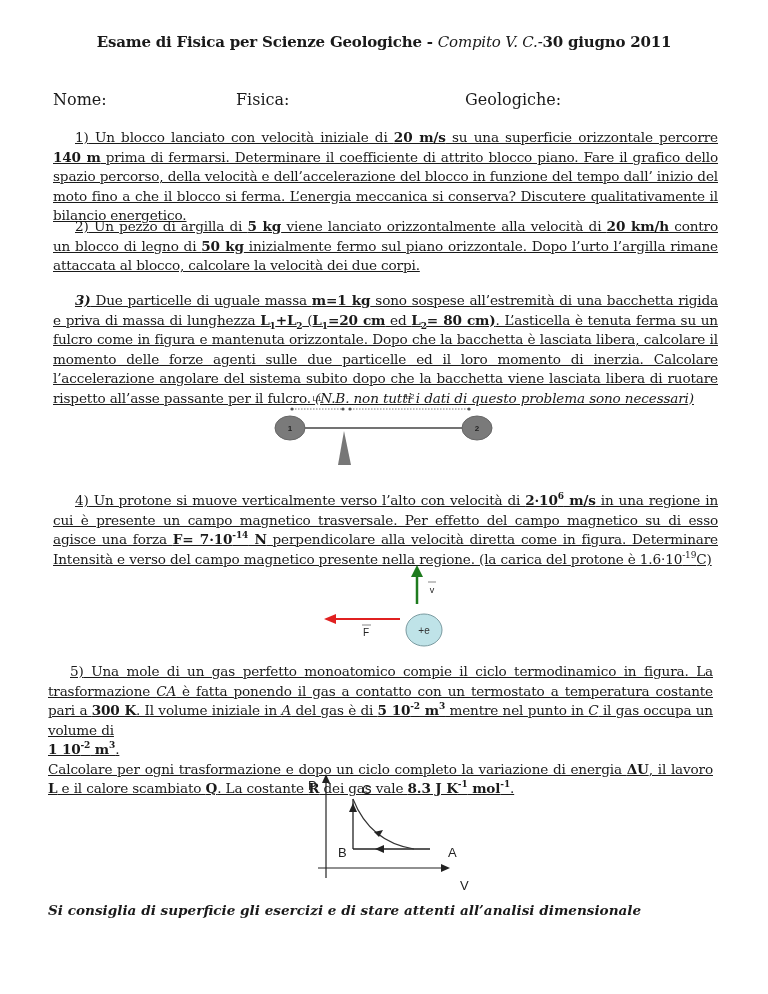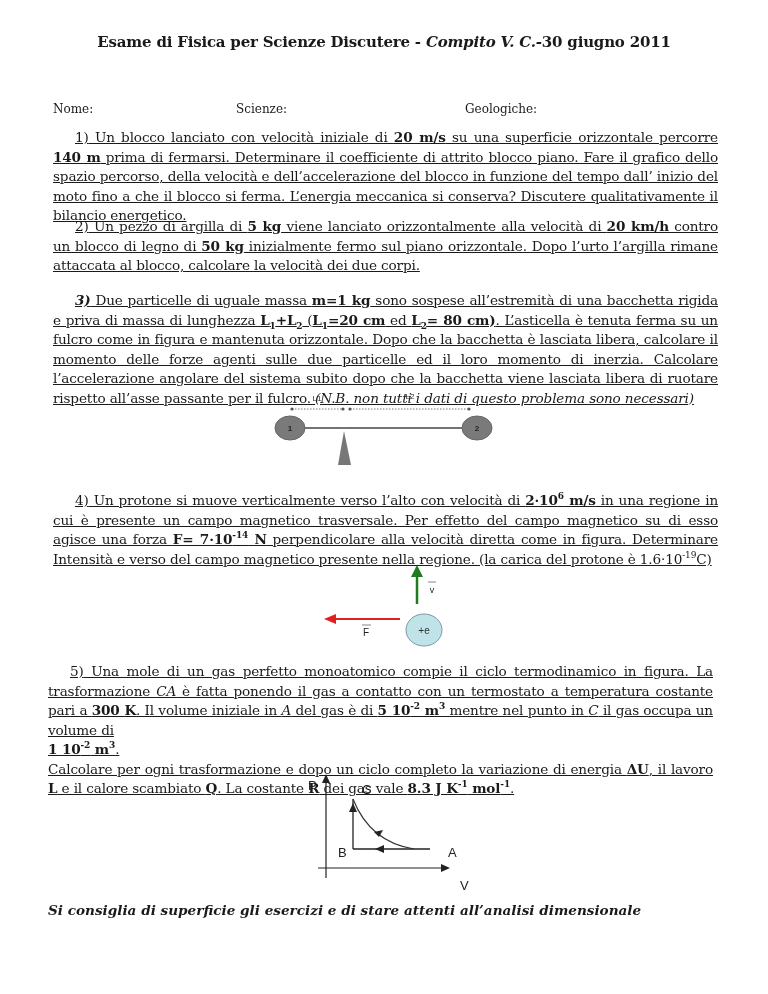--- a/index.html
+++ b/index.html
@@ -6,44 +6,44 @@
   body {
     width: 768px; height: 994px; position: relative; overflow: hidden;
     font-family: "DejaVu Serif", "Liberation Serif", serif;
     color: #1a1a1a;
   }
   .abs { position: absolute; }
   .title {
     left: 0; width: 768px; top: 33px; text-align: center;
     font-size: 15px; font-weight: bold; letter-spacing: -0.2px;
   }
-  .title .it { font-style: italic; font-weight: bold; }
+  .title .it { font-style: italic; font-weight: normal; }
   .title .date { margin-left: 0; }
-  .field { font-size: 12px; top: 102px; }
+  .field { font-size: 16px; top: 90px; }
   .para {
     font-size: 13.6px; line-height: 19.5px; text-align: justify;
     text-align-last: left; letter-spacing: -0.15px; text-decoration: underline;
   }
   .p-ind { text-indent: 22px; }
   sup, sub { font-size: 9px; line-height: 0; }
   .final {
     left: 48px; top: 902px; font-size: 13.6px;
     font-style: italic; font-weight: bold;
   }
   svg text { font-family: "Liberation Sans", sans-serif; }
 </style>
 </head>
 <body>
 
 <div class="abs title">
-  <span>Esame di Fisica per Scienze Discutere - </span><span class="it">Compito V. C.-</span><span class="date">30 giugno 2011</span>
+  <span>Esame di Fisica per Scienze Geologiche - </span><span class="it">Compito V. C.-</span><span class="date">30 giugno 2011</span>
 </div>
 
 <div class="abs field" style="left:53px">Nome:</div>
-<div class="abs field" style="left:236px">Scienze:</div>
+<div class="abs field" style="left:236px">Fisica:</div>
 <div class="abs field" style="left:465px">Geologiche:</div>
 
 <div class="abs para p-ind" style="left:53px; width:665px; top:128px;"><span>1)</span><span> Un blocco lanciato con velocità iniziale di </span><span style="font-weight: bold;">20 m/s</span><span> su una superficie orizzontale percorre </span><span style="font-weight: bold;">140 m</span><span> prima di fermarsi. Determinare il coefficiente di attrito blocco piano. Fare il grafico dello spazio percorso, della velocità e dell’accelerazione del blocco in funzione del tempo dall’ inizio del moto fino a che il blocco si ferma. L’energia meccanica si conserva? Discutere qualitativamente il bilancio energetico.</span></div>
 
 <div class="abs para p-ind" style="left:53px; width:665px; top:217px;"><span>2)</span><span>  Un pezzo di argilla di </span><span style="font-weight: bold;">5 kg</span><span> viene lanciato orizzontalmente alla velocità di </span><span style="font-weight: bold;">20 km/h</span><span> contro un blocco di legno di </span><span style="font-weight: bold;">50 kg</span><span> inizialmente fermo sul piano orizzontale. Dopo l’urto l’argilla rimane attaccata al blocco, calcolare la velocità dei due corpi.</span></div>
 
 <div class="abs para p-ind" style="left:53px; width:665px; top:291px;"><span style="font-weight: bold; font-style: italic;">3)</span><span> Due particelle di uguale massa </span><span style="font-weight: bold;">m=1 kg</span><span> sono sospese all’estremità di una bacchetta rigida e priva di massa di lunghezza </span><span style="font-weight: bold;">L</span><sub style="font-weight: bold;">1</sub><span style="font-weight: bold;">+L</span><sub style="font-weight: bold;">2</sub><span> (</span><span style="font-weight: bold;">L</span><sub style="font-weight: bold;">1</sub><span style="font-weight: bold;">=20 cm</span><span> ed </span><span style="font-weight: bold;">L</span><sub style="font-weight: bold;">2</sub><span style="font-weight: bold;">= 80 cm)</span><span>. L’asticella è tenuta ferma su un fulcro come in figura e mantenuta orizzontale. Dopo che la bacchetta è lasciata libera, calcolare il momento delle forze agenti sulle due particelle ed il loro momento di inerzia. Calcolare l’accelerazione angolare del sistema subito dopo che la bacchetta viene lasciata libera di ruotare rispetto all’asse passante per il fulcro. </span><span style="font-style: italic;">(N.B. non tutti i dati di questo problema sono necessari)</span></div>
 
 <svg class="abs" style="left:260px; top:385px;" width="240" height="100">
   <line x1="32" y1="24" x2="83" y2="24" stroke="#777" stroke-width="1" stroke-dasharray="1.5,1.5"></line>

